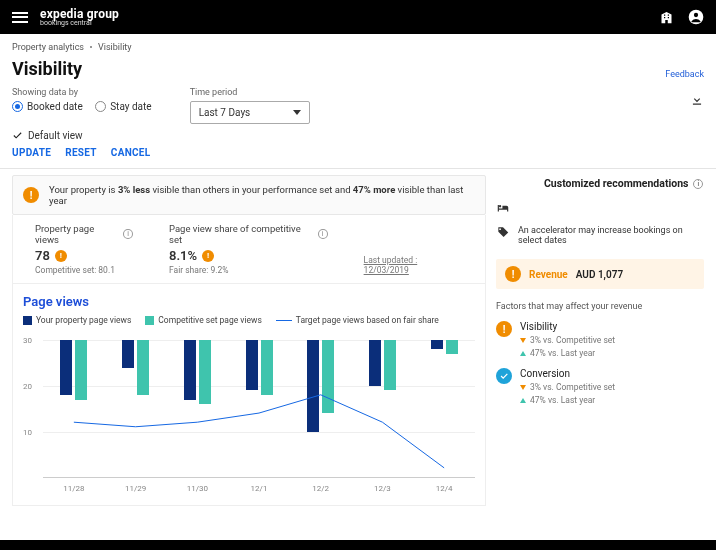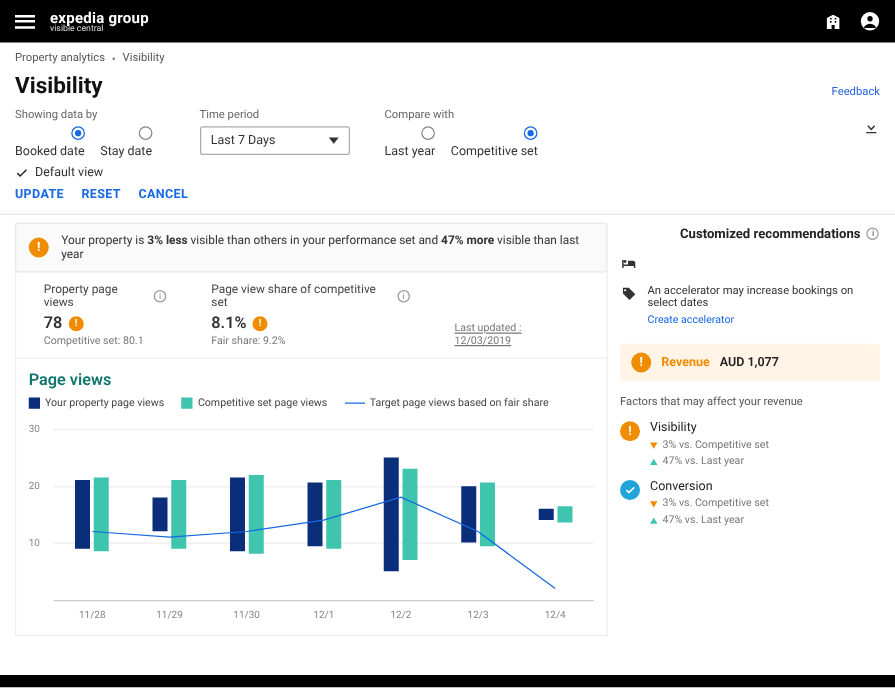--- a/index.html
+++ b/index.html
@@ -13,21 +13,21 @@
   .topbar .spacer { flex: 1; }
   .topbar .icn { margin-left: 14px; display: inline-flex; }
   .page { padding: 8px 12px 0 12px; }
   .crumbs { font-size: 9px; color: #555; display: flex; align-items: center; gap: 6px; }
   .crumbs .dot { width: 2px; height: 2px; border-radius: 50%; background: #777; }
   .titlerow { display: flex; align-items: flex-end; margin-top: 6px; }
   .titlerow h1 { font-size: 18px; font-weight: 700; color: #111; }
   .titlerow .fb { margin-left: auto; font-size: 9px; color: #2460d8; cursor: pointer; }
   .filters { display: flex; gap: 28px; margin-top: 8px; font-size: 10px; color: #333; }
   .fgroup .lbl { font-size: 9px; color: #666; margin-bottom: 4px; }
-  .radio { display: inline-flex; align-items: flex-end; gap: 4px; margin-right: 10px; cursor: pointer; flex-direction: column; }
+  .radio { display: inline-flex; align-items: center; gap: 4px; margin-right: 10px; cursor: pointer; }
   .radio .dot { width: 11px; height: 11px; border-radius: 50%; border: 1.5px solid #888; position: relative; }
   .radio.sel .dot { border-color: #1668e3; }
   .radio.sel .dot::after { content: ""; position: absolute; inset: 2px; background: #1668e3; border-radius: 50%; }
   .select { border: 1px solid #aaa; border-radius: 2px; padding: 5px 8px; font-size: 10px; width: 120px; display: flex; justify-content: space-between; align-items: center; cursor: pointer; }
   .select .chev { border-left: 4px solid transparent; border-right: 4px solid transparent; border-top: 5px solid #333; }
   .dlrow { display:flex; align-items:center; }
   .defrow { margin-top: 6px; font-size: 10px; color: #333; display: flex; align-items: center; gap: 5px; }
   .defrow svg { width: 11px; height: 11px; }
   .actions { margin-top: 6px; display: flex; gap: 14px; font-size: 10px; font-weight: 700; color: #1668e3; }
   .actions span { cursor: pointer; letter-spacing: .3px; }
@@ -38,29 +38,29 @@
   .banner { border: 1px solid #e7e7e7; background: #fafafa; border-radius: 2px; padding: 8px 10px; display: flex; align-items: center; gap: 10px; font-size: 9.5px; color: #333; margin-top: 6px; }
   .warn-badge { width: 16px; height: 16px; border-radius: 50%; background: #f08c00; display: inline-flex; align-items: center; justify-content: center; color: #fff; font-weight: 700; font-size: 10px; flex: none; }
   .warn-sm { width: 12px; height: 12px; font-size: 8px; }
   .stats { display: flex; gap: 36px; border: 1px solid #eee; border-top: none; padding: 8px 22px; font-size: 9.5px; color: #333; }
   .stats .sgrp .shd { display: flex; align-items: center; gap: 4px; color: #444; }
   .stats .sgrp .sval { font-size: 13px; font-weight: 600; margin-top: 3px; display: flex; align-items: center; gap: 5px; }
   .stats .sgrp .ssub { font-size: 8.5px; color: #777; margin-top: 2px; }
   .stats .last { margin-left: auto; font-size: 8.5px; color: #777; align-self: flex-end; text-decoration: underline; }
   .info-ic { width: 10px; height: 10px; border: 1px solid #999; border-radius: 50%; display: inline-flex; align-items: center; justify-content: center; font-size: 7px; color: #888; }
   .chartcard { border: 1px solid #eee; border-top: none; padding: 10px; }
-  .chartcard h3 { font-size: 13px; font-weight: 600; color: #0f766e; }
+  .chartcard h3 { font-size: 13px; font-weight: 600; color: #1d4ed8; }
   .legend { display: flex; gap: 14px; align-items: center; font-size: 8.5px; color: #444; margin-top: 6px; flex-wrap: wrap; }
   .leg-sw { width: 9px; height: 9px; display: inline-block; vertical-align: middle; margin-right: 4px; }
   .leg-line { width: 16px; height: 0; border-top: 1.5px solid #1668e3; display: inline-block; vertical-align: middle; margin-right: 4px; }
   .chart { position: relative; height: 160px; margin-top: 10px; margin-left: 20px; }
   .ylab { position: absolute; left: -20px; font-size: 8px; color: #888; transform: translateY(-50%); }
   .grid { position: absolute; left: 0; right: 0; height: 1px; background: #eee; }
   .plot { position: absolute; left: 0; right: 0; bottom: 18px; top: 5px; display: flex; }
-  .xgroup { flex: 1; display: flex; align-items: center; justify-content: center; gap: 3px; position: relative; }
+  .xgroup { flex: 1; display: flex; align-items: flex-start; justify-content: center; gap: 3px; position: relative; }
   .bar { width: 12px; }
   .bar.b1 { background: #0b2e7a; }
   .bar.b2 { background: #3fc4ad; }
   .xgroup .xl { position: absolute; bottom: -16px; font-size: 8px; color: #888; }
   svg.lineov { position: absolute; left: 0; right: 0; bottom: 18px; top: 5px; width: 100%; height: calc(100% - 23px); pointer-events: none; }
   
   .side-h { font-size: 10.5px; font-weight: 700; color: #222; display: flex; align-items: center; gap: 5px; margin-top: 4px; padding-left: 48px; }
   .rec { display: flex; gap: 8px; font-size: 9px; color: #333; margin-top: 10px; }
   .rec svg { flex: none; margin-top: 1px; }
   .rec a { color: #1668e3; font-size: 8.5px; display: block; margin-top: 3px; cursor: pointer; }
@@ -81,21 +81,21 @@
 <body>
 
 <div class="topbar">
   <div class="ham">
       <span></span>
       <span></span>
       <span></span>
     </div>
   <div class="brand">
     <div class="t1">expedia group</div>
-    <div class="t2">visible central</div>
+    <div class="t2">bookings central</div>
   </div>
   <div class="spacer"></div>
   <span class="icn">
     <svg width="15" height="15" viewBox="0 0 24 24" fill="#fff">
         <path d="M4 21V7l8-4 8 4v14h-6v-5h-4v5H4zm4-8h2v-2H8v2zm0-4h2V7H8v2zm6 4h2v-2h-2v2zm0-4h2V7h-2v2z"></path>
       </svg>
   </span>
   <span class="icn">
     <svg width="16" height="16" viewBox="0 0 24 24" fill="#fff">
         <circle cx="12" cy="12" r="11" fill="#fff"></circle>
@@ -129,31 +129,20 @@
             <span>Stay date</span>
           </span>
     </div>
     <div class="fgroup">
       <div class="lbl">Time period</div>
       <div class="select">
         <span>Last 7 Days</span>
         <span class="chev"></span>
       </div>
     </div>
-    <div class="fgroup">
-      <div class="lbl">Compare with</div>
-      <span class="radio">
-            <span class="dot"></span>
-            <span>Last year</span>
-          </span>
-      <span class="radio sel">
-            <span class="dot"></span>
-            <span>Competitive set</span>
-          </span>
-    </div>
   </div>
   <span class="dl-ic">
     <svg width="14" height="14" viewBox="0 0 24 24" fill="#333">
           <path d="M12 3v10l4-4 1.4 1.4L12 16 6.6 10.4 8 9l4 4V3h0zM5 20h14v-2H5v2z"></path>
         </svg>
   </span>
   </div>
 
   <div class="defrow">
     <svg viewBox="0 0 24 24">
@@ -274,21 +263,20 @@
         <svg width="14" height="14" viewBox="0 0 24 24" fill="#333">
             <path d="M3 7v11h2v-3h14v3h2V11a3 3 0 0 0-3-3h-7v5H5V7H3zm4 4a2 2 0 1 0 0-4 2 2 0 0 0 0 4z"></path>
           </svg>
       </div>
       <div class="rec">
         <svg width="14" height="14" viewBox="0 0 24 24" fill="#333">
             <path d="M21 11l-9-9H4v8l9 9 8-8zM7 7a1.5 1.5 0 1 1 0-3 1.5 1.5 0 0 1 0 3z"></path>
           </svg>
         <div>
           <div>An accelerator may increase bookings on select dates</div>
-          <a>Create accelerator</a>
         </div>
       </div>
 
       <div class="rev">
         <span class="warn-badge">!</span>
         <span class="rlabel">Revenue</span>
         <span class="ramt">AUD 1,077</span>
       </div>
 
       <div class="factors-h">Factors that may affect your revenue</div>

